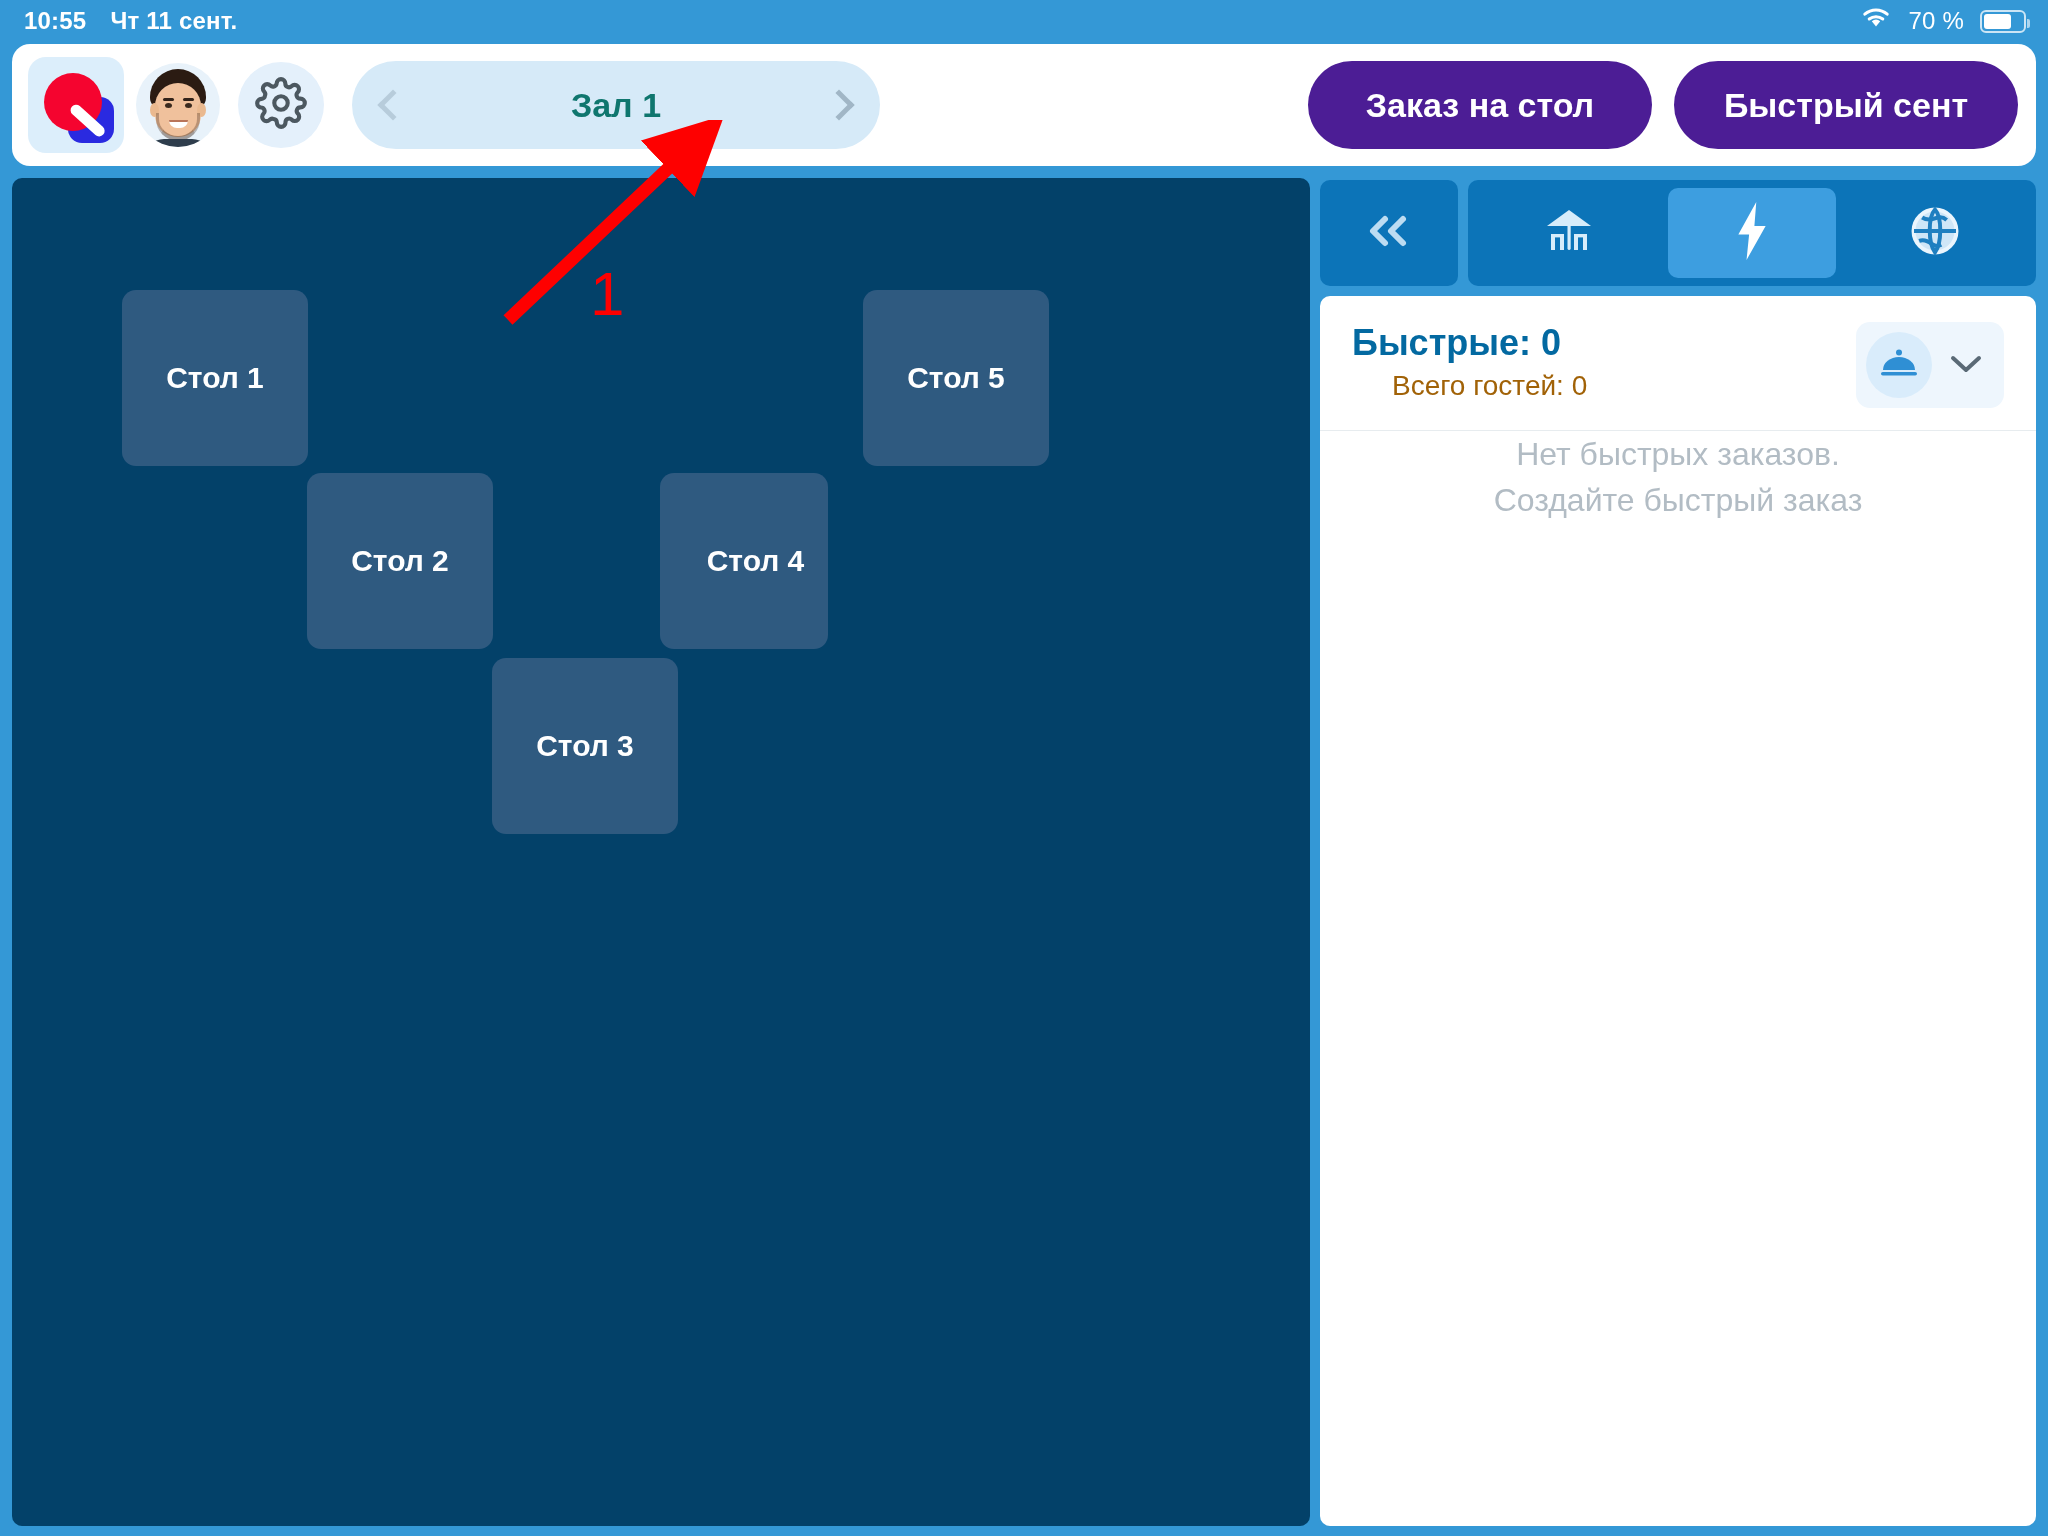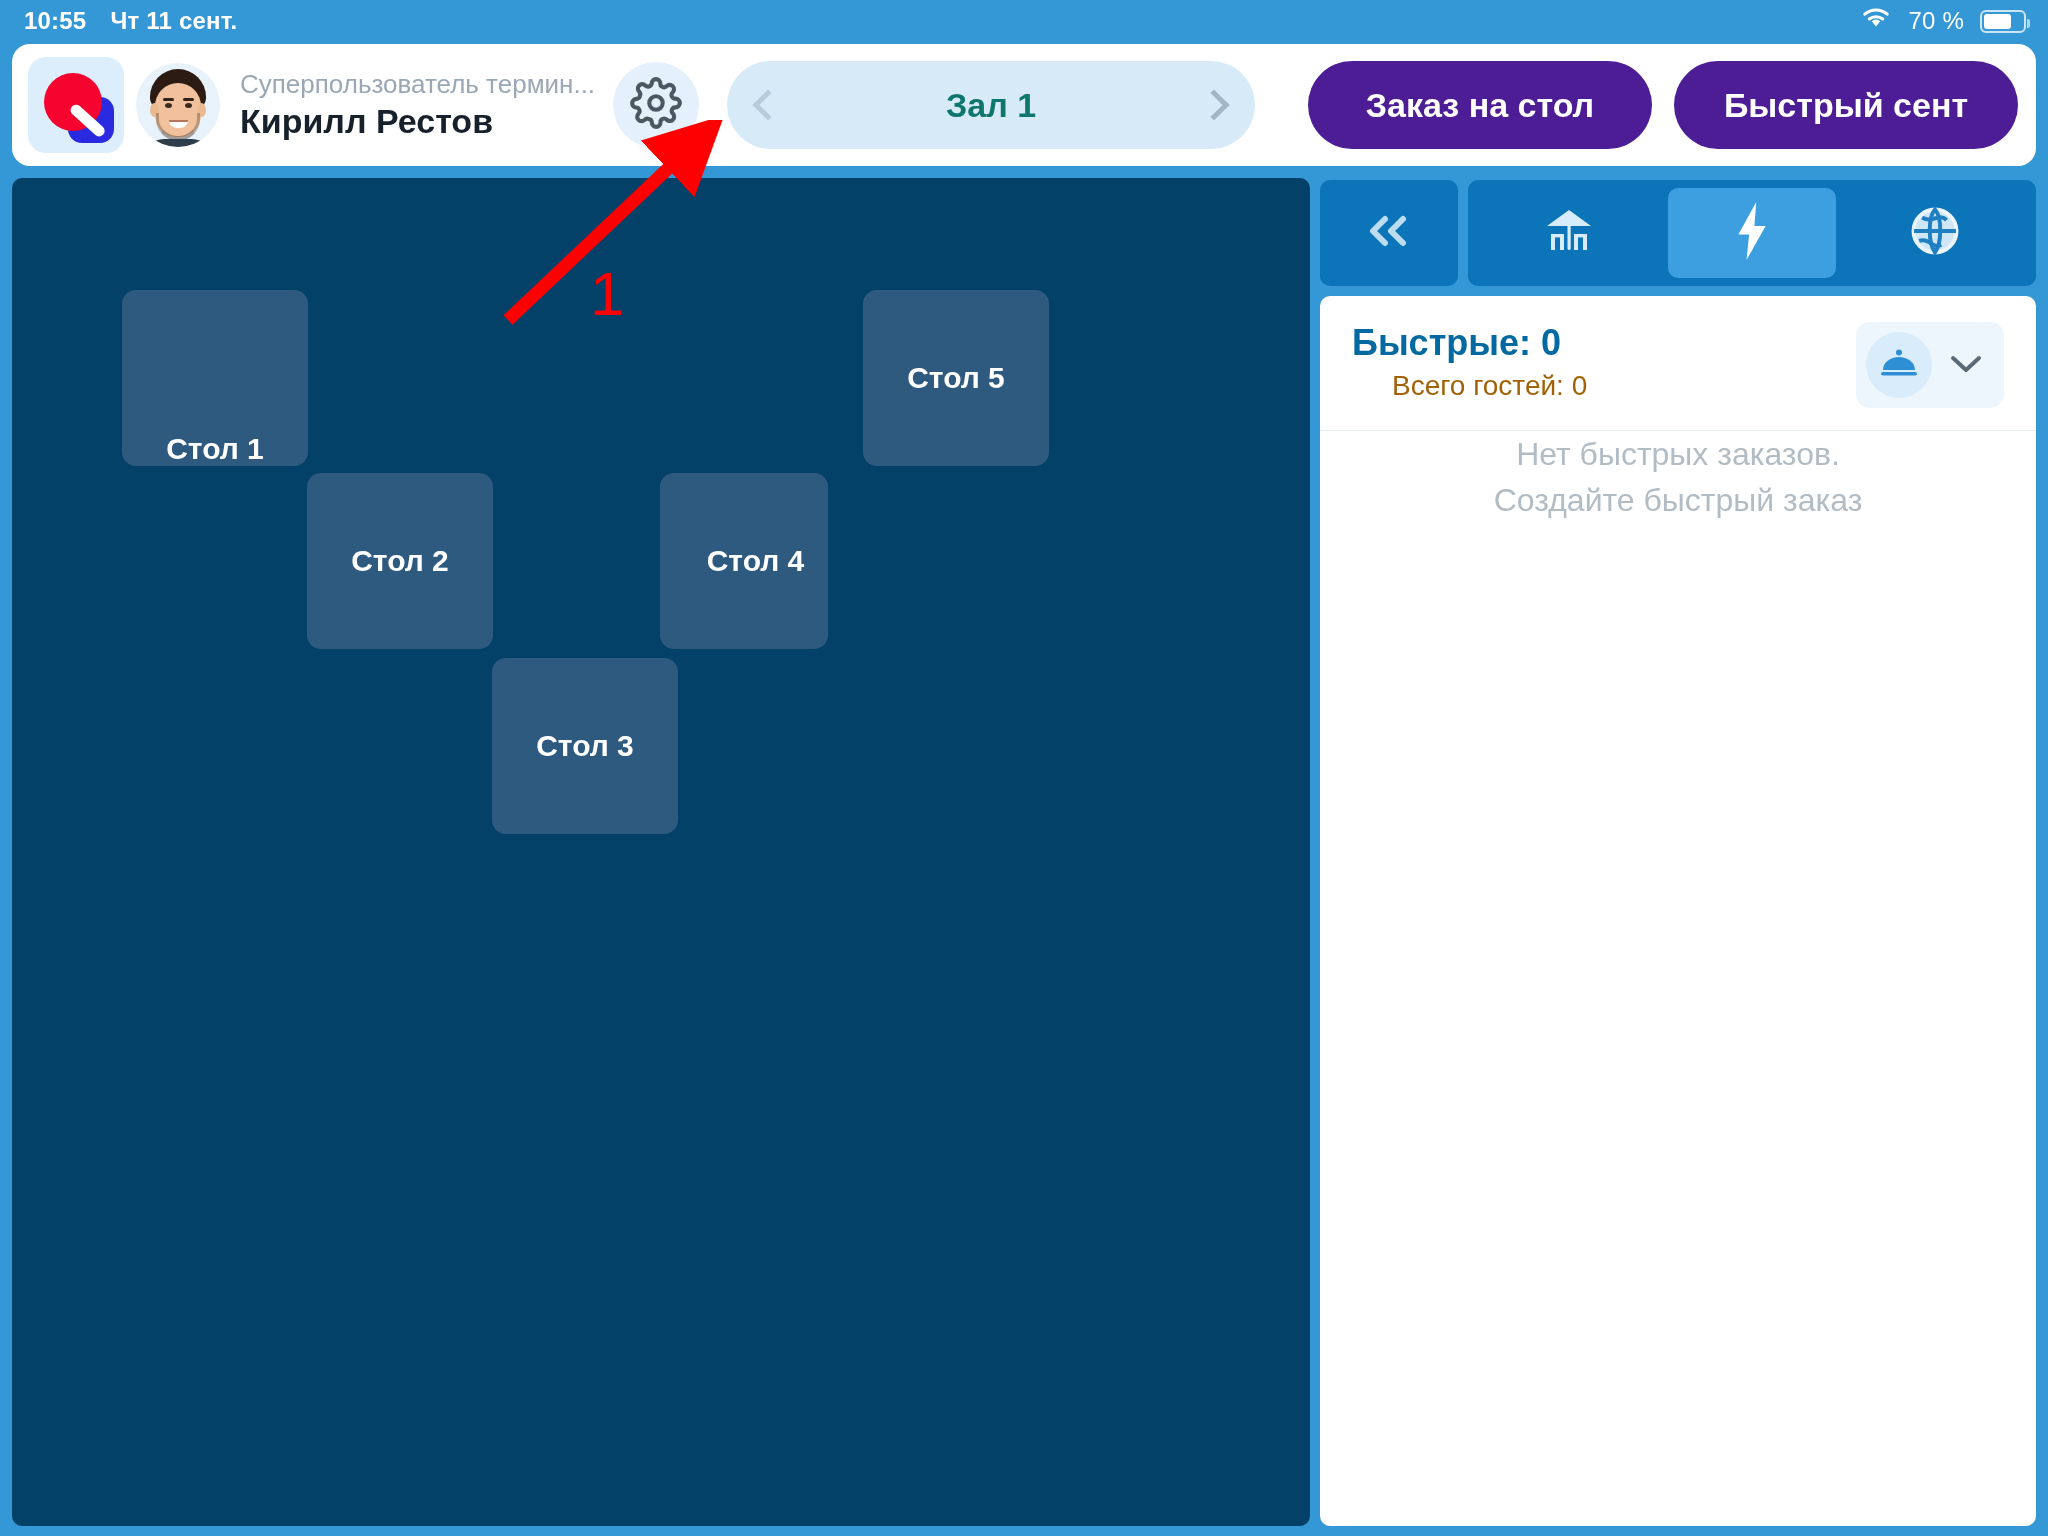--- a/index.html
+++ b/index.html
@@ -207,24 +207,20 @@
       <div class="av-ear-r"></div>
     <div class="av-brow-l"></div>
       <div class="av-brow-r"></div>
     <div class="av-eye-l"></div>
       <div class="av-eye-r"></div>
     <div class="av-beard"></div>
     <div class="av-mouth"></div>
     <div class="av-body"></div>
   </div>
 
-  <div class="usertext">
-    <span class="user-role">Суперпользователь термин...</span>
-    <span class="user-name">Кирилл Рестов</span>
-  </div>
 
   <div class="gear-btn">
     <span>
       <svg width="52" height="52" viewBox="0 0 24 24" fill="none" stroke="#4c5860" stroke-width="1.9">
         <circle cx="12" cy="12" r="3.1"></circle>
         <path d="M19.4 15a1.65 1.65 0 00.33 1.82l.06.06a2 2 0 11-2.83 2.83l-.06-.06a1.65 1.65 0 00-1.82-.33 1.65 1.65 0 00-1 1.51V21a2 2 0 11-4 0v-.09A1.65 1.65 0 008.6 19.4a1.65 1.65 0 00-1.82.33l-.06.06a2 2 0 11-2.83-2.83l.06-.06a1.65 1.65 0 00.33-1.82 1.65 1.65 0 00-1.51-1H3a2 2 0 110-4h.09A1.65 1.65 0 004.6 8.6a1.65 1.65 0 00-.33-1.82l-.06-.06a2 2 0 112.83-2.83l.06.06a1.65 1.65 0 001.82.33H9a1.65 1.65 0 001-1.51V3a2 2 0 114 0v.09a1.65 1.65 0 001 1.51 1.65 1.65 0 001.82-.33l.06-.06a2 2 0 112.83 2.83l-.06.06a1.65 1.65 0 00-.33 1.82V9a1.65 1.65 0 001.51 1H21a2 2 0 110 4h-.09a1.65 1.65 0 00-1.51 1z"></path>
       </svg>
     </span>
   </div>
 
@@ -235,21 +231,21 @@
   </div>
 
   <div class="hdr-actions">
     <button class="btn-green">Заказ на стол</button>
     <button class="btn-green">Быстрый сент</button>
   </div>
 </div>
 
 <div class="floorplan">
 
-<div class="table-node" style="left: 110px; top: 112px; width: 186px; height: 176px; align-items: flex-end;">
+<div class="table-node" style="left: 110px; top: 112px; width: 186px; height: 176px;">
       <span>Стол 1</span>
     </div>
     <div class="table-node" style="left: 295px; top: 295px; width: 186px; height: 176px;">
       <span>Стол 2</span>
     </div>
     <div class="table-node" style="left: 480px; top: 480px; width: 186px; height: 176px;">
       <span>Стол 3</span>
     </div>
     <div class="table-node" style="left: 648px; top: 295px; width: 168px; height: 176px; padding-left: 23px;">
       <span>Стол 4</span>

